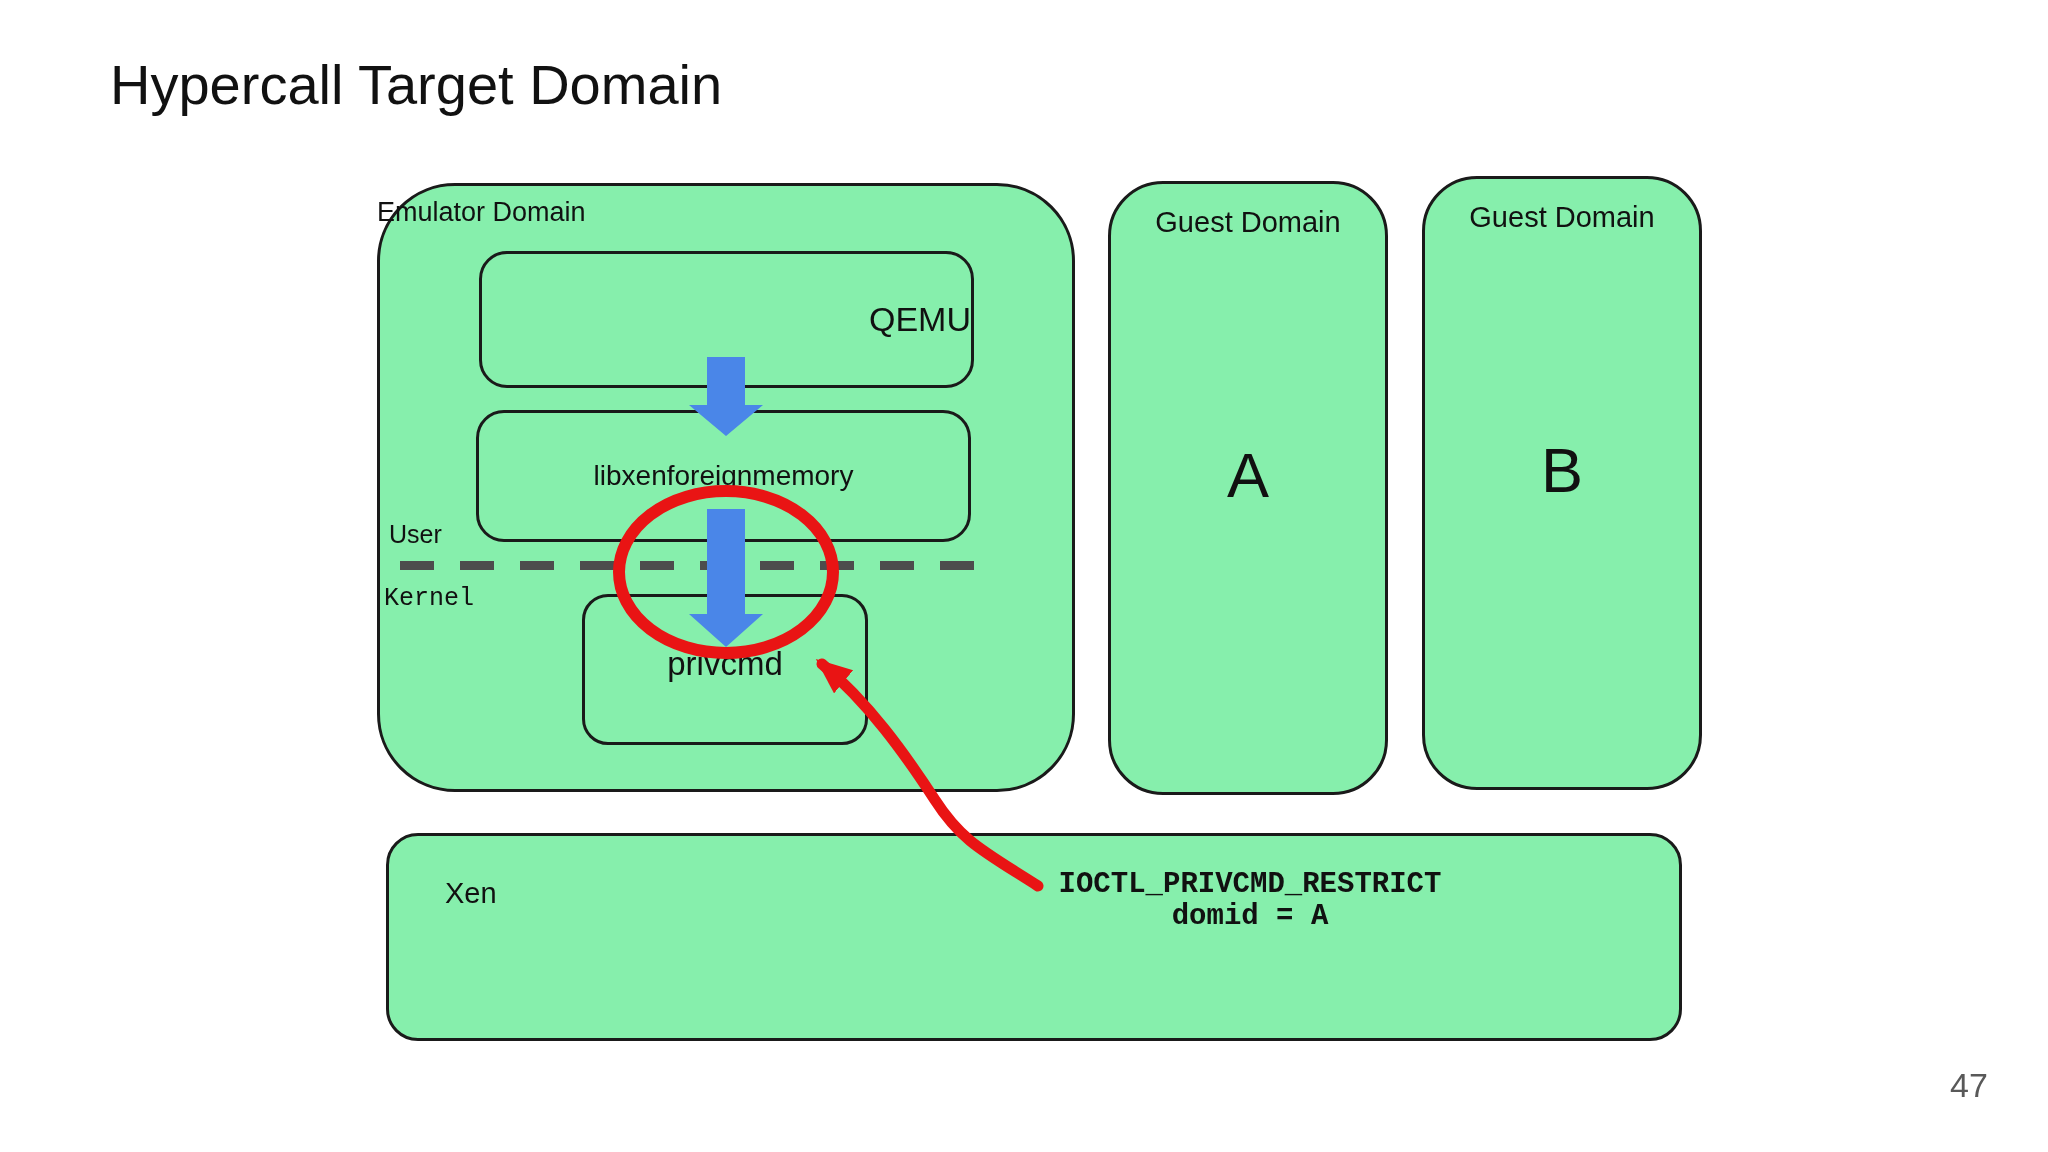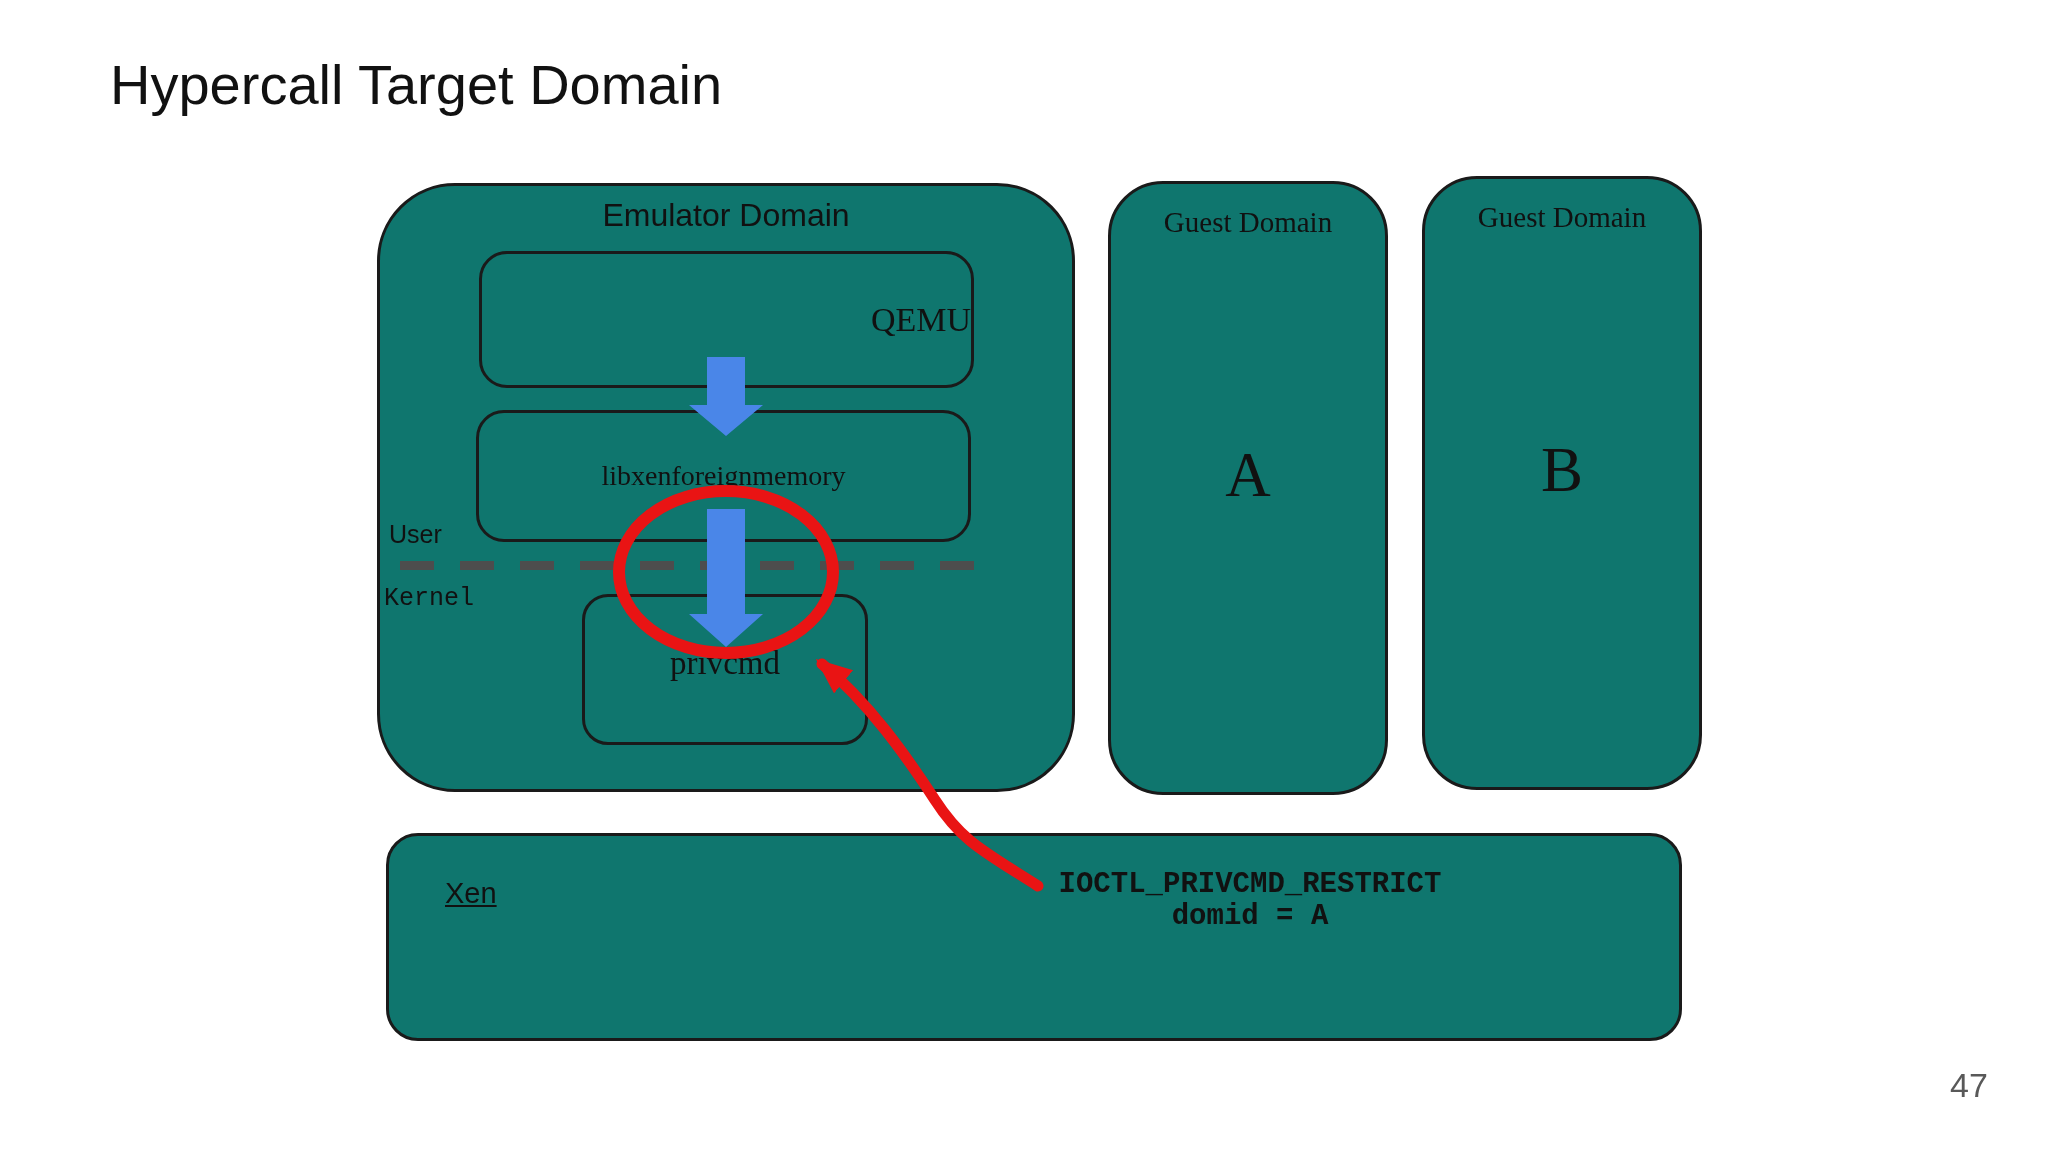--- a/index.html
+++ b/index.html
@@ -19,50 +19,49 @@
     font-family:"Liberation Sans", sans-serif;
     color:var(--text);
   }
   .title{
     position:absolute;left:110px;top:52px;margin:0;
     font-size:56px;font-weight:400;letter-spacing:0;
     color:var(--text);
   }
   .box{
     position:absolute;
-    background:#0f766e;
+    background:#86efac;
     border:3px solid var(--ink);
     box-sizing:border-box;
-    font-family:Liberation Serif, serif;
   }
   .emulator{left:377px;top:183px;width:698px;height:609px;border-radius:78px;}
   .qemu{left:479px;top:251px;width:495px;height:137px;border-radius:28px;
         display:flex;align-items:center;justify-content:flex-end;font-size:34px;}
   .libxen{left:476px;top:410px;width:495px;height:132px;border-radius:28px;
         display:flex;align-items:center;justify-content:center;font-size:28px;}
   .privcmd{left:582px;top:594px;width:286px;height:151px;border-radius:26px;
         display:flex;align-items:flex-start;justify-content:center;
         font-size:33px;padding-top:48px;}
   .guest{width:280px;height:614px;border-radius:55px;}
   .guest-a{left:1108px;top:181px;}
   .guest-b{left:1422px;top:176px;}
   .guest .gtitle{
     position:absolute;left:0;right:0;top:22px;text-align:center;font-size:29px;
   }
   .guest .gletter{
     position:absolute;left:0;right:0;top:255px;text-align:center;font-size:63px;
   }
   .xen{left:386px;top:833px;width:1296px;height:208px;border-radius:32px;}
   .emulator-title{
-    position:absolute;left:377px;top:197px;width:698px;text-align:center;
-    font-size:32px;
+    position:absolute;left:377px;top:197px;width:698px;
+    font-size:27px;
   }
   .user-label{position:absolute;left:389px;top:512px;font-size:25px;margin-top:8px;}
   .kernel-label{position:absolute;left:384px;top:584px;font-size:25px;font-family:Liberation Mono, monospace;}
-  .xen-label{position:absolute;left:445px;top:877px;font-size:29px;text-decoration:underline;}
+  .xen-label{position:absolute;left:445px;top:877px;font-size:29px;}
   .dashed-line{
     position:absolute;left:400px;top:561px;width:578px;height:9px;
     background:repeating-linear-gradient(to right,
       var(--dash-gray) 0 34px, transparent 34px 60px);
   }
   .code-block{
     position:absolute;left:1000px;top:869px;width:500px;
     text-align:center;
     font-family:"Liberation Mono","DejaVu Sans Mono",monospace;
     font-weight:bold;font-size:29px;line-height:32px;

